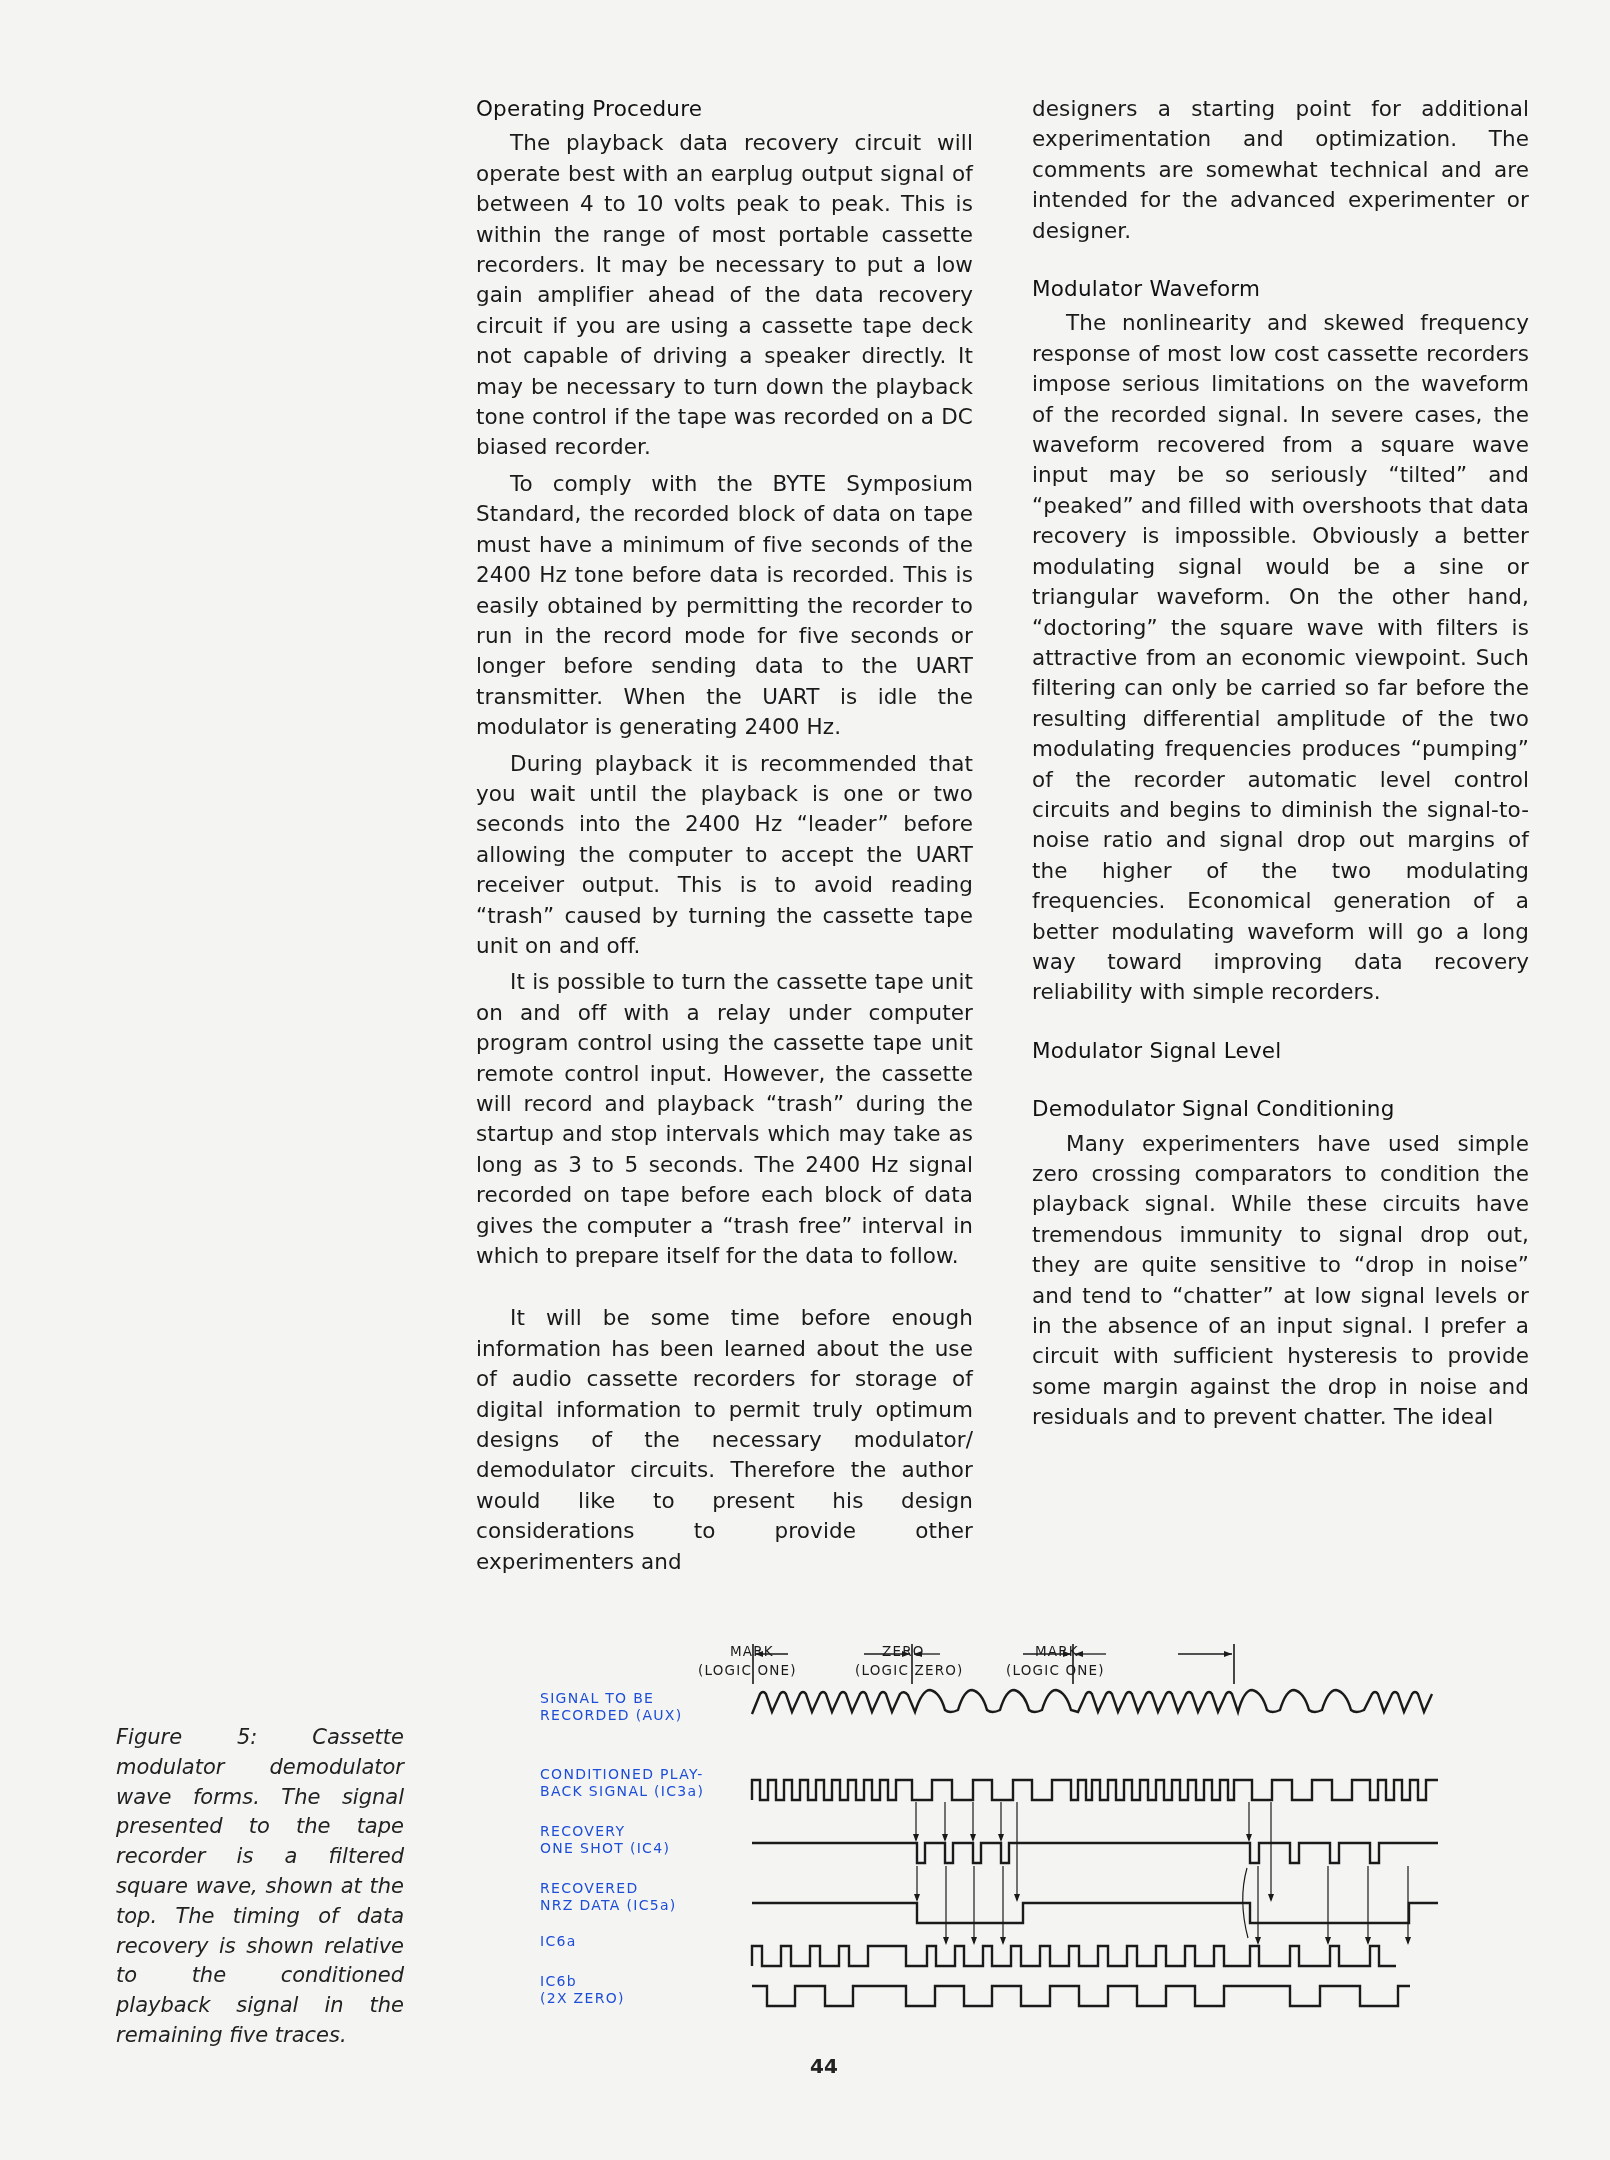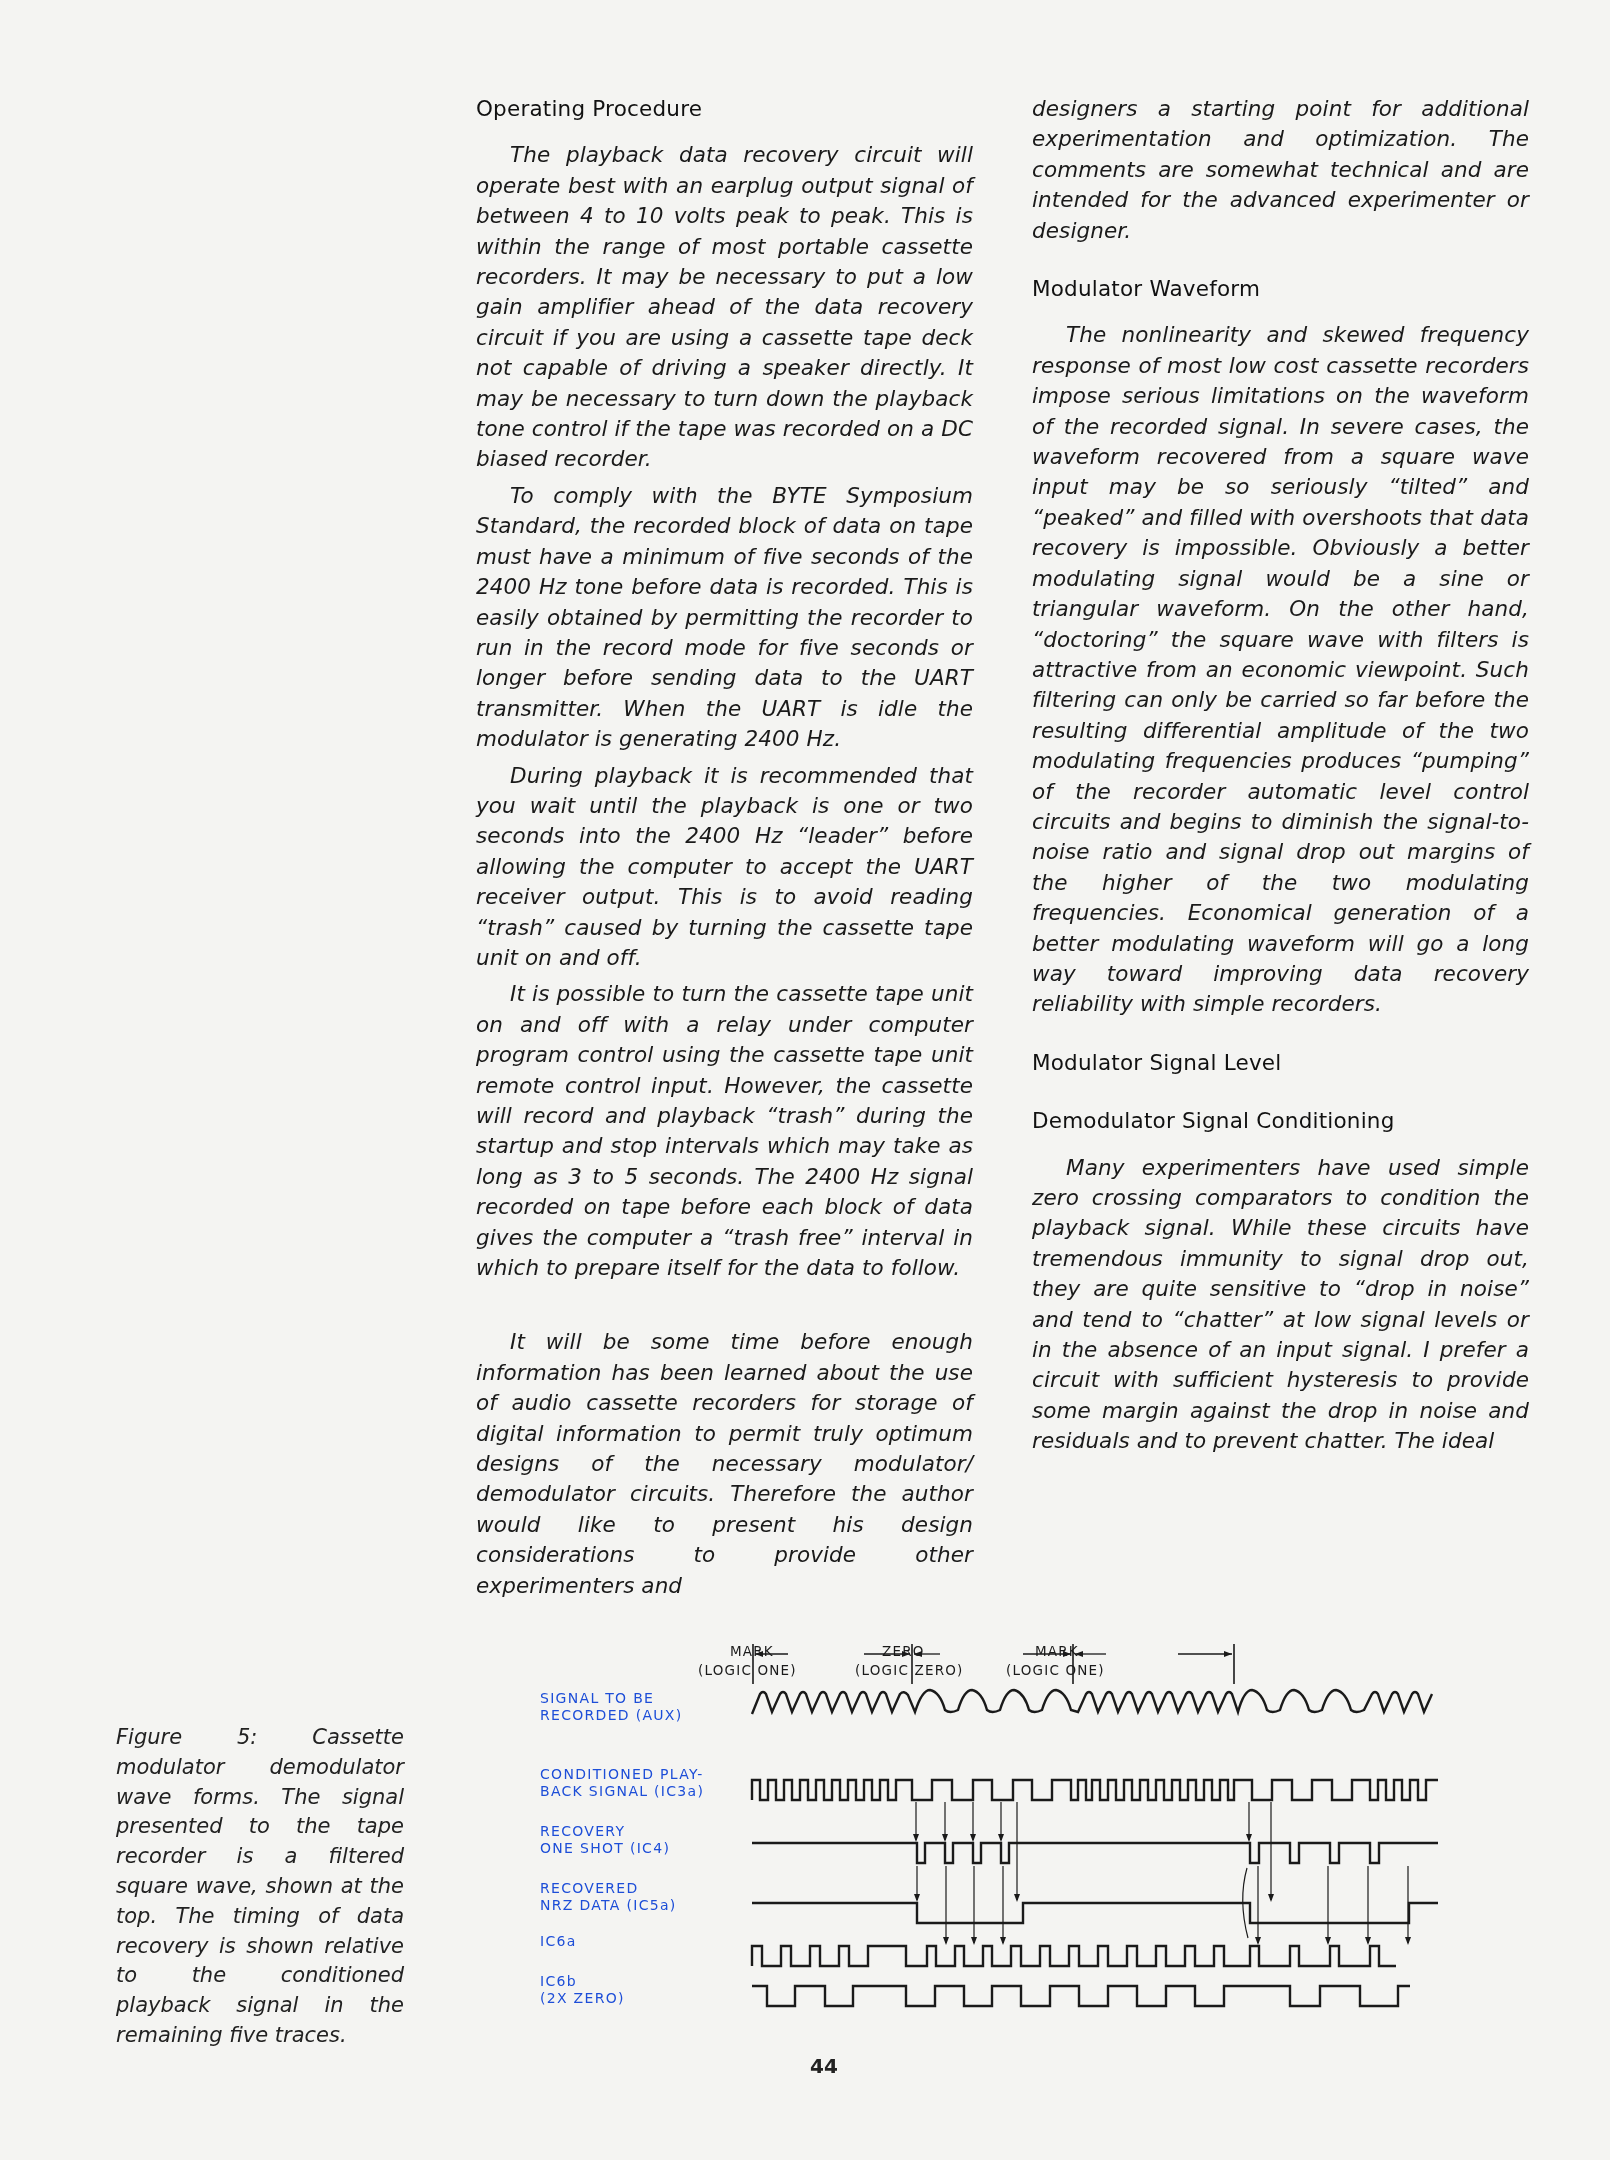--- a/index.html
+++ b/index.html
@@ -28,23 +28,22 @@
     line-height: 30.4px;
     text-align: left;
     color: #111;
     font-family: "DejaVu Sans", sans-serif;
     letter-spacing: 0.2px;
   }
   .col p {
     margin: 6px 0 0 0;
     text-indent: 34px;
     text-align-last: left;
-    font-style: italic;
-  }
-  .col p.first { margin-top: 16px; }
+  }
+  .col p.first { margin-top: 4px; }
   .col p.noindent { text-indent: 0; margin-top: 0; }
   .gap { height: 28px; }
   .caption {
     position: absolute;
     left: 116px; top: 1723px;
     width: 288px;
     font-size: 21px;
     line-height: 29.8px;
     font-style: italic;
     text-align: justify;

